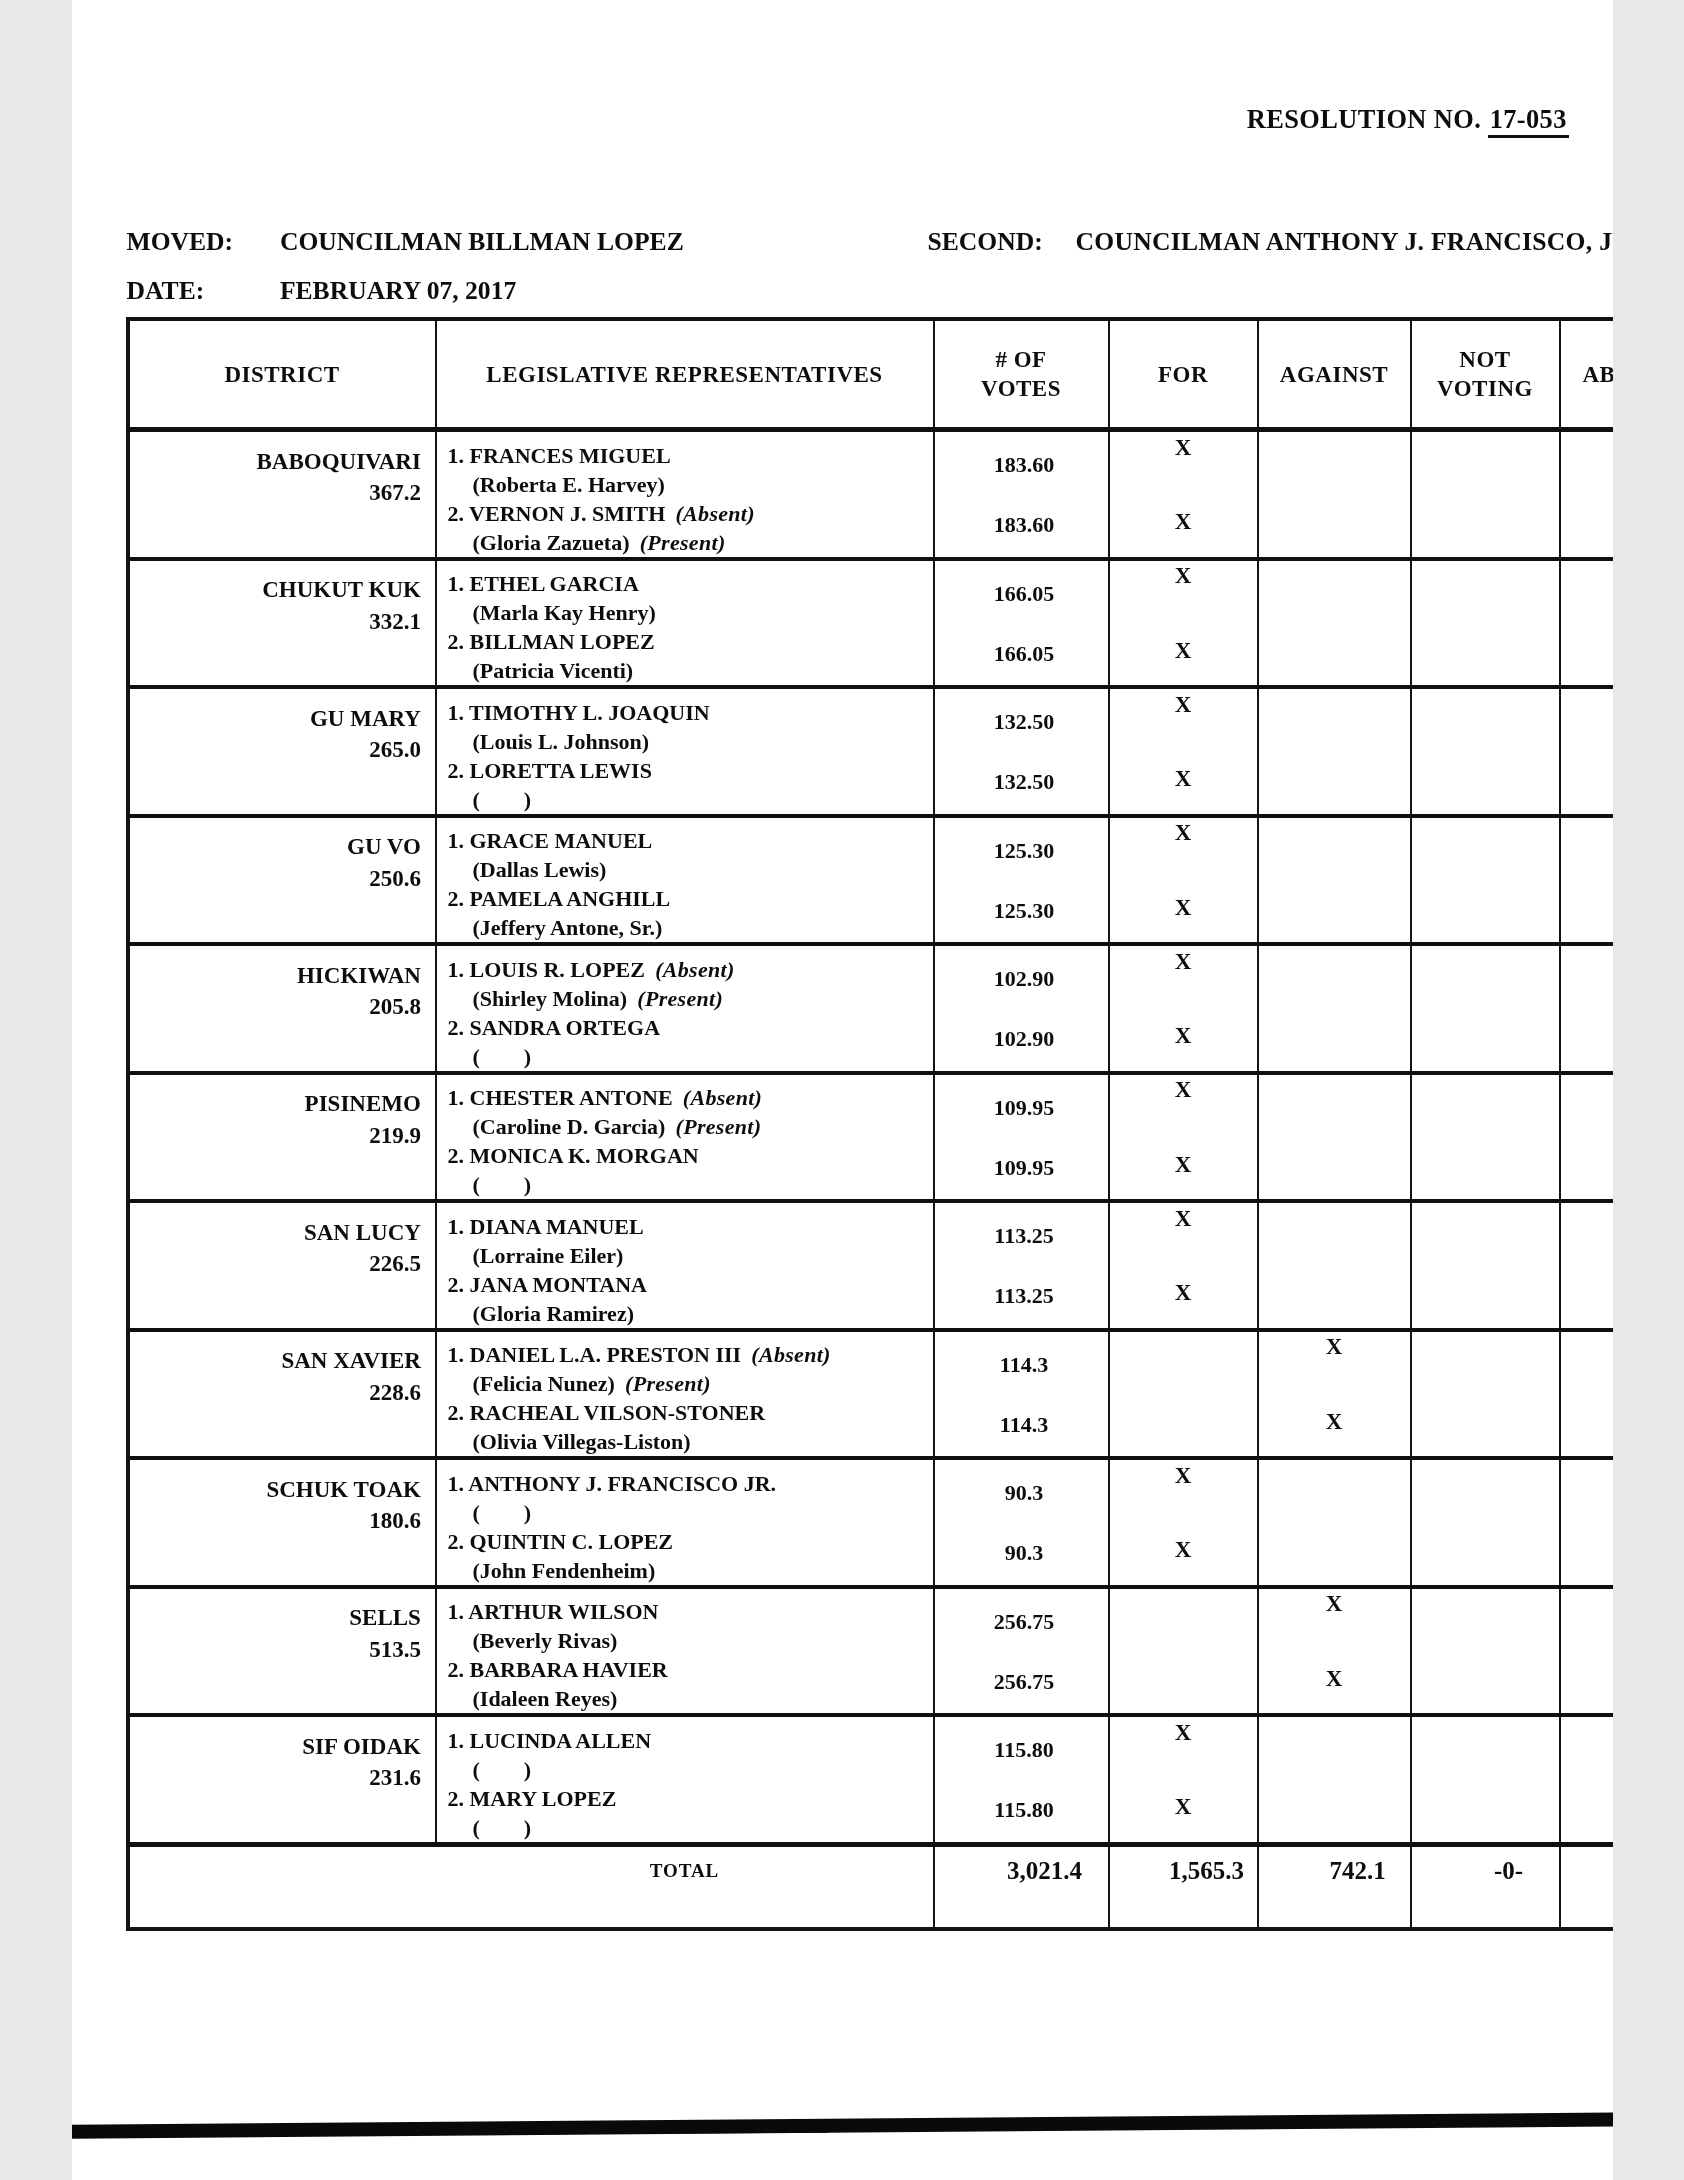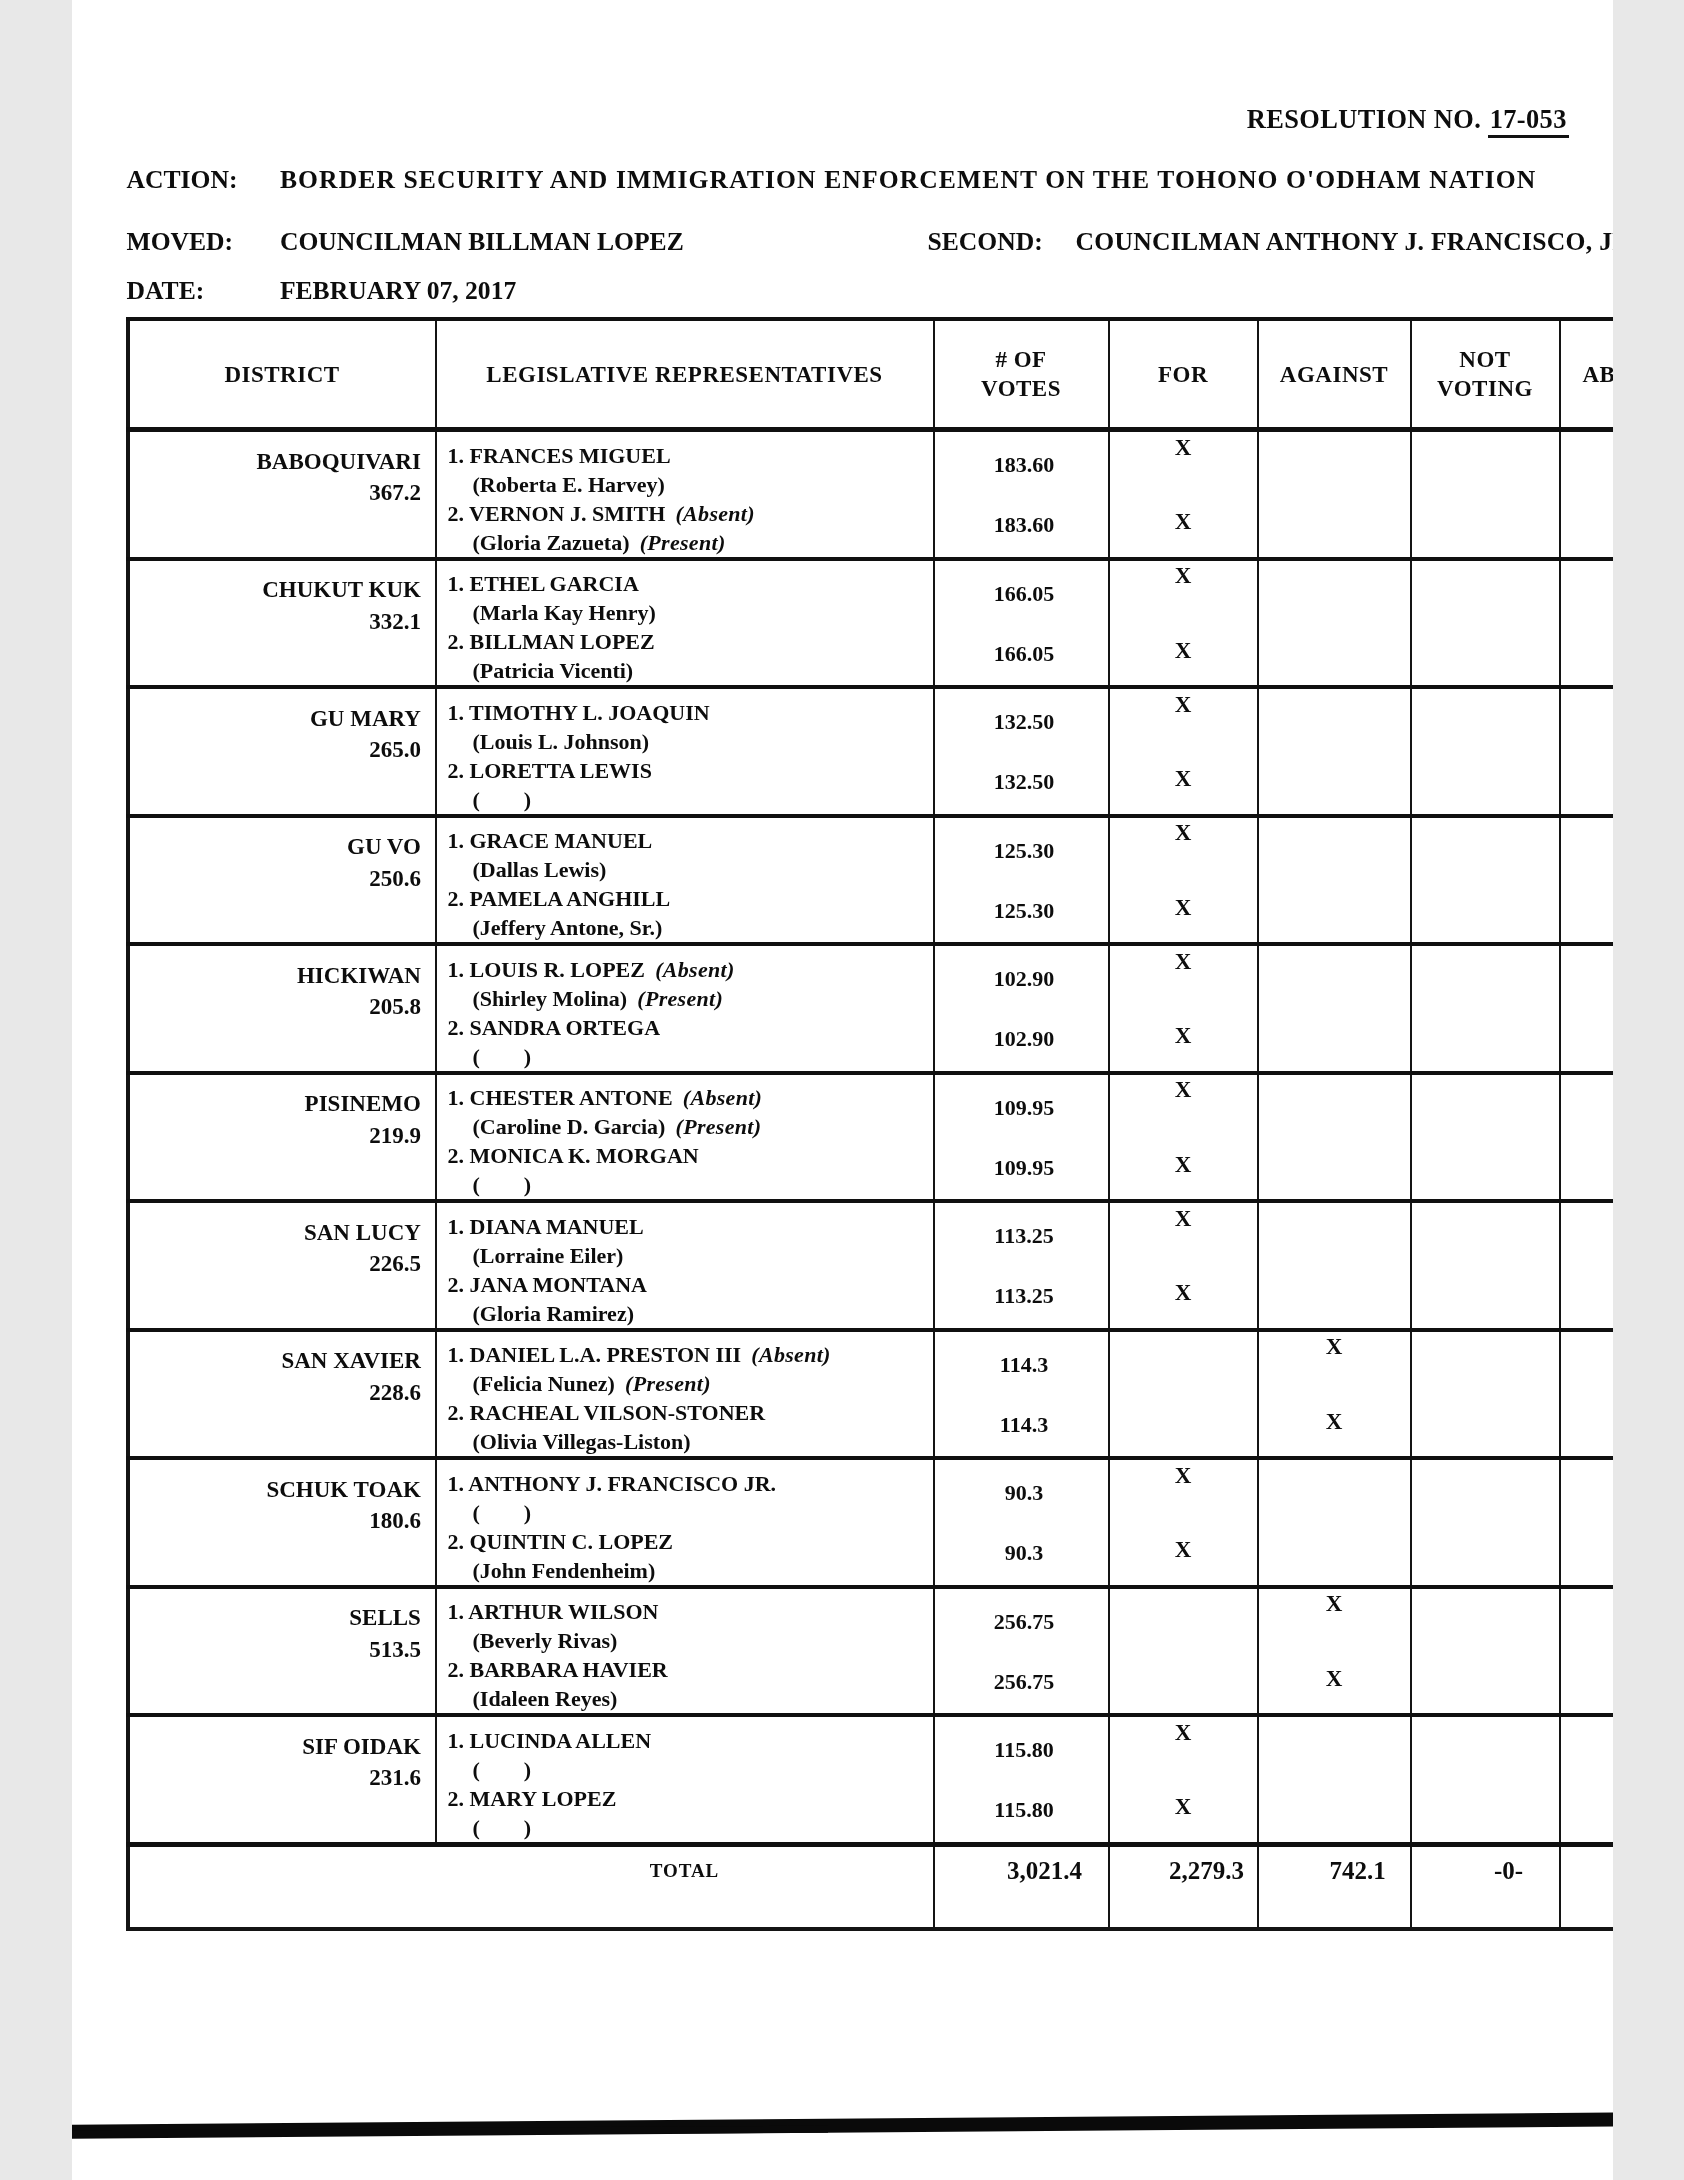--- a/index.html
+++ b/index.html
@@ -106,24 +106,20 @@
 </style>
 </head>
 <body>
 
 <div class="page">
 
   <div class="res-line">
     <span>RESOLUTION NO.</span><span class="res-num">17-053</span>
   </div>
 
-  <div class="meta-line action-line">
-    <span class="meta-label">ACTION:</span>
-    <span class="action-value">BORDER SECURITY AND IMMIGRATION ENFORCEMENT ON THE TOHONO O'ODHAM NATION</span>
-  </div>
 
   <div class="meta-line moved-line">
     <span class="meta-label">MOVED:</span>
     <span>COUNCILMAN BILLMAN LOPEZ</span>
     <span class="second-label">SECOND:</span>
     <span class="second-value">COUNCILMAN ANTHONY J. FRANCISCO, JR.</span>
   </div>
 
   <div class="meta-line date-line">
     <span class="meta-label">DATE:</span>
@@ -325,21 +321,21 @@
           <td class="mark-cell"></td>
           <td class="mark-cell">
             <span class="m2">X</span>
           </td>
         </tr>
       </tbody>
     <tfoot>
       <tr>
         <td class="total-label-cell" colspan="2">TOTAL</td>
         <td class="total-val">3,021.4</td>
-        <td class="total-val">2,279.3</td>
+        <td class="total-val">1,565.3</td>
         <td class="total-val">742.1</td>
         <td class="total-val">-0-</td>
         <td class="total-val">[04]</td>
       </tr>
     </tfoot>
   </table>
 
   <div class="scan-edge"></div>
   <div class="scan-corner"></div>
   <div class="scan-bottom"></div>

